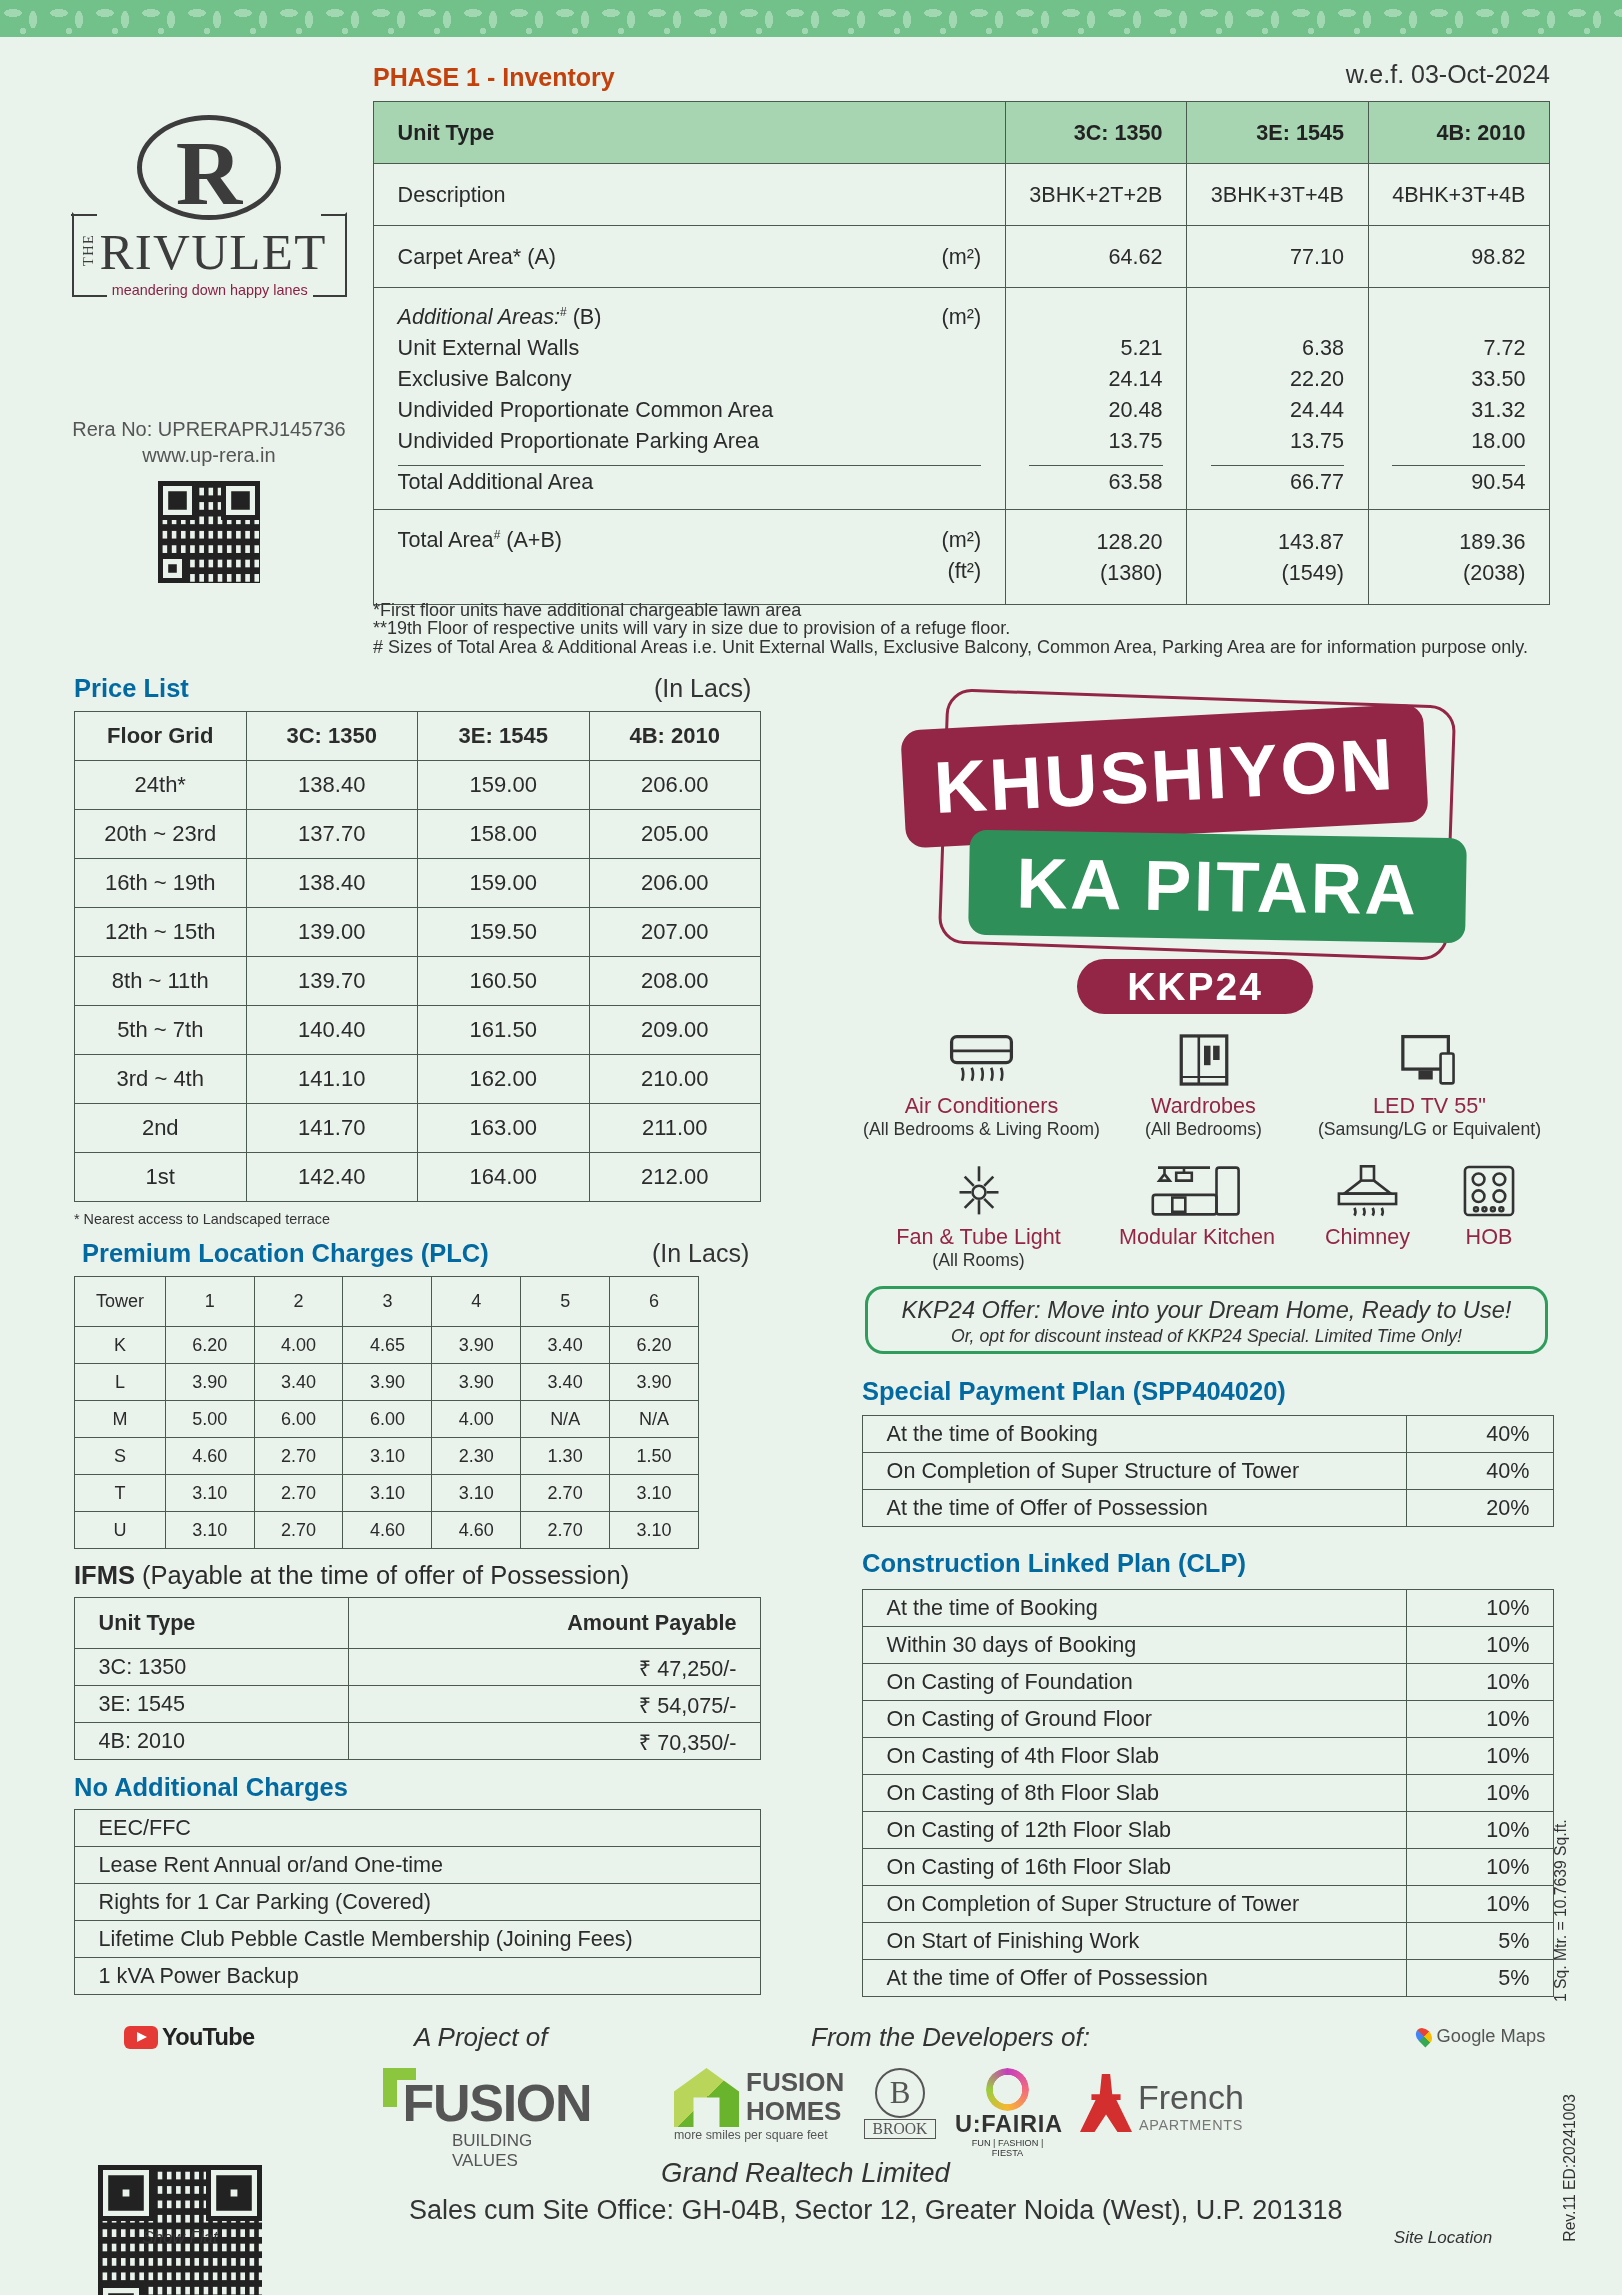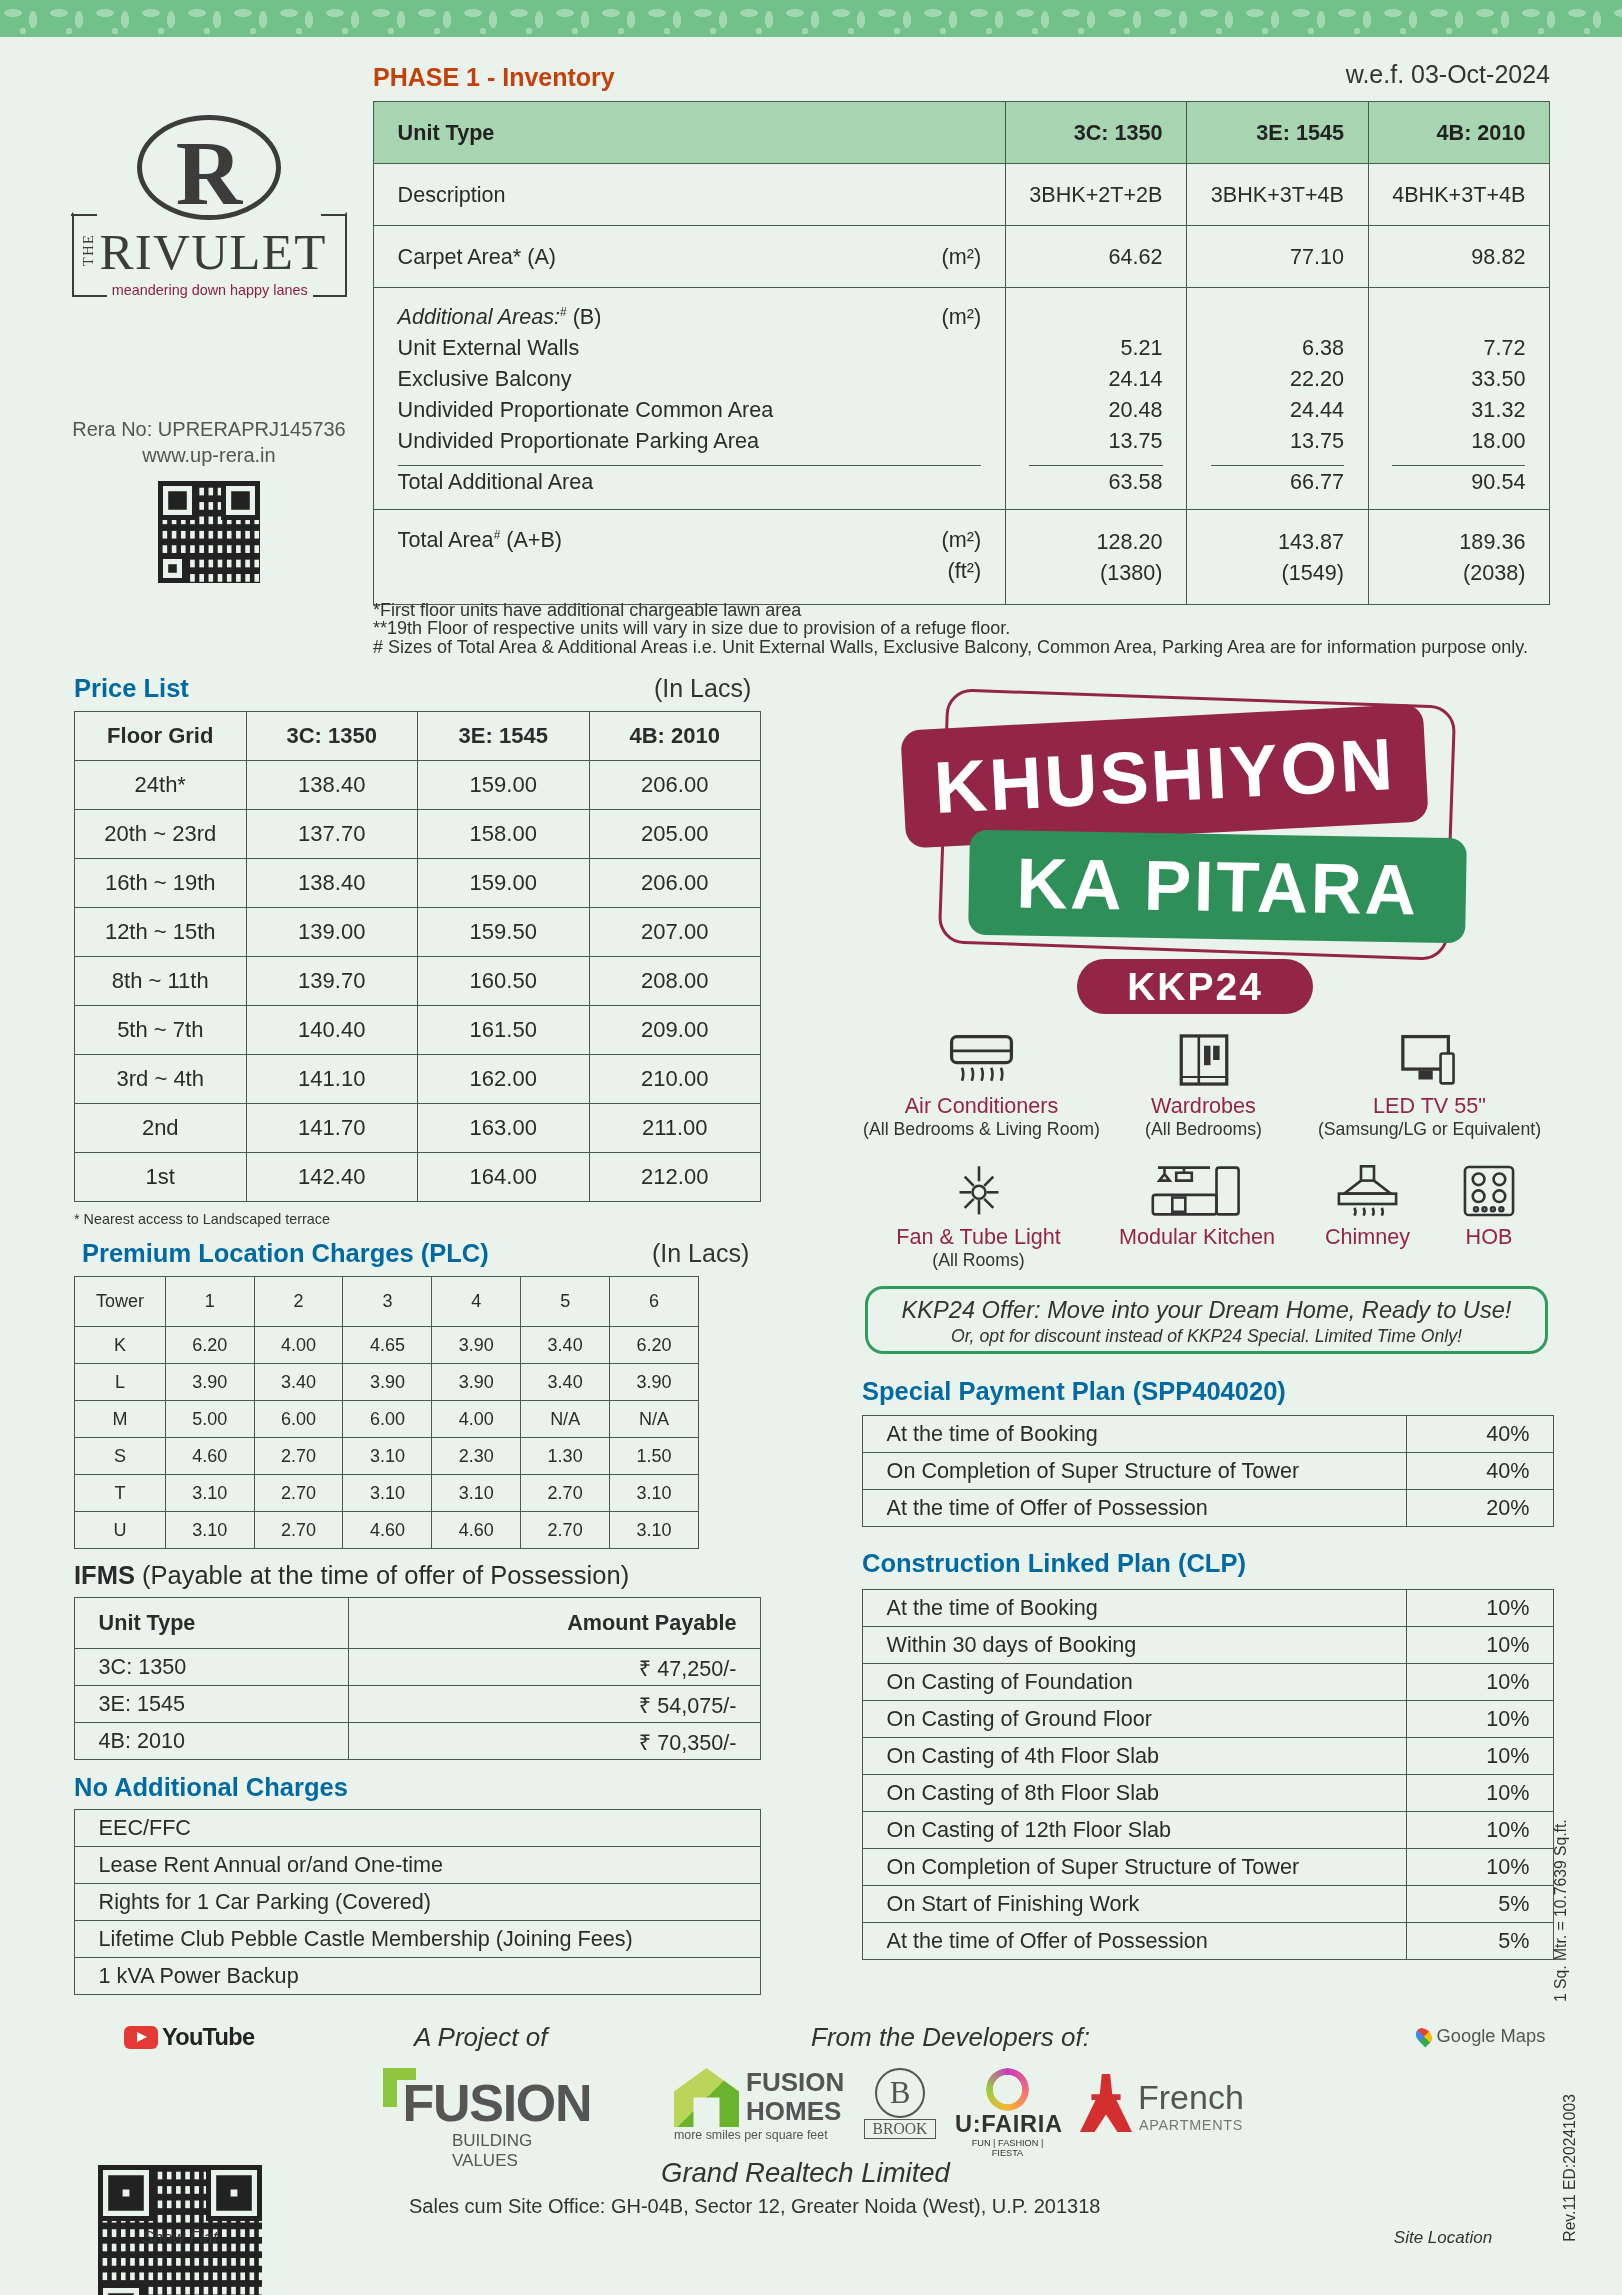--- a/index.html
+++ b/index.html
@@ -139,21 +139,21 @@
   .brook .n { border: 1.3px solid #555; font-family: "Liberation Serif", serif; font-size: 15.7px; color: #555; margin-top: 1.3px; }
   .ufairia { left: 955px; top: 2068px; width: 105px; text-align: center; }
   .ufairia .ring { width: 43px; height: 43px; margin: 0 auto; border-radius: 50%; border: 6.5px solid transparent; background: conic-gradient(#c63ebd, #f36b7f, #f7b733, #9ccc3d, #c63ebd) border-box; -webkit-mask: radial-gradient(circle, transparent 14.4px, #000 15px); mask: radial-gradient(circle, transparent 14.4px, #000 15px); }
   .ufairia .n { font-size: 23.6px; font-weight: bold; color: #333; letter-spacing: 0.7px; }
   .ufairia .s { font-size: 9.2px; color: #333; }
   .french { left: 1080px; top: 2074px; width: 170px; height: 65px; }
   .french .tower { position: absolute; left: 0; top: 0; width: 52px; height: 58px; background: #d32f2f; clip-path: polygon(42% 0, 58% 0, 62% 35%, 78% 35%, 78% 45%, 70% 45%, 100% 100%, 72% 100%, 50% 70%, 28% 100%, 0 100%, 30% 45%, 22% 45%, 22% 35%, 38% 35%); }
   .french .n { position: absolute; left: 58px; top: 3.9px; font-size: 34px; color: #555; }
   .french .s { position: absolute; left: 59px; top: 43px; font-size: 14.4px; color: #777; letter-spacing: 0.7px; }
   .grand { left: 661px; top: 2157px; font-size: 27.5px; font-style: italic; color: #333; }
-  .addr { left: 409px; top: 2195px; font-size: 20px; color: #333; }
+  .addr { left: 409px; top: 2195px; font-size: 27px; color: #333; }
   .gmaps { left: 1377px; top: 2025px; display: flex; align-items: center; gap: 5.2px; font-size: 18.3px; color: #555; padding-left: 40px; }
   .pin { width: 14.4px; height: 18.3px; background: conic-gradient(#ea4335 0 25%, #fbbc04 0 50%, #34a853 0 75%, #4285f4 0); border-radius: 50% 50% 50% 0; transform: rotate(-45deg); }
   .cap-map { left: 1361px; top: 2228px; width: 164px; }
 </style>
 </head>
 <body>
 
 <div class="banner"></div>
 
 <div class="abs logo-wrap">
@@ -597,20 +597,24 @@
       </tr>
   <tr>
         <td>On Casting of 8th Floor Slab</td>
         <td class="r">10%</td>
       </tr>
   <tr>
         <td>On Casting of 12th Floor Slab</td>
         <td class="r">10%</td>
       </tr>
   <tr>
+        <td>On Casting of 16th Floor Slab</td>
+        <td class="r">10%</td>
+      </tr>
+  <tr>
         <td>On Completion of Super Structure of Tower</td>
         <td class="r">10%</td>
       </tr>
   <tr>
         <td>On Start of Finishing Work</td>
         <td class="r">5%</td>
       </tr>
   <tr>
         <td>At the time of Offer of Possession</td>
         <td class="r">5%</td>

